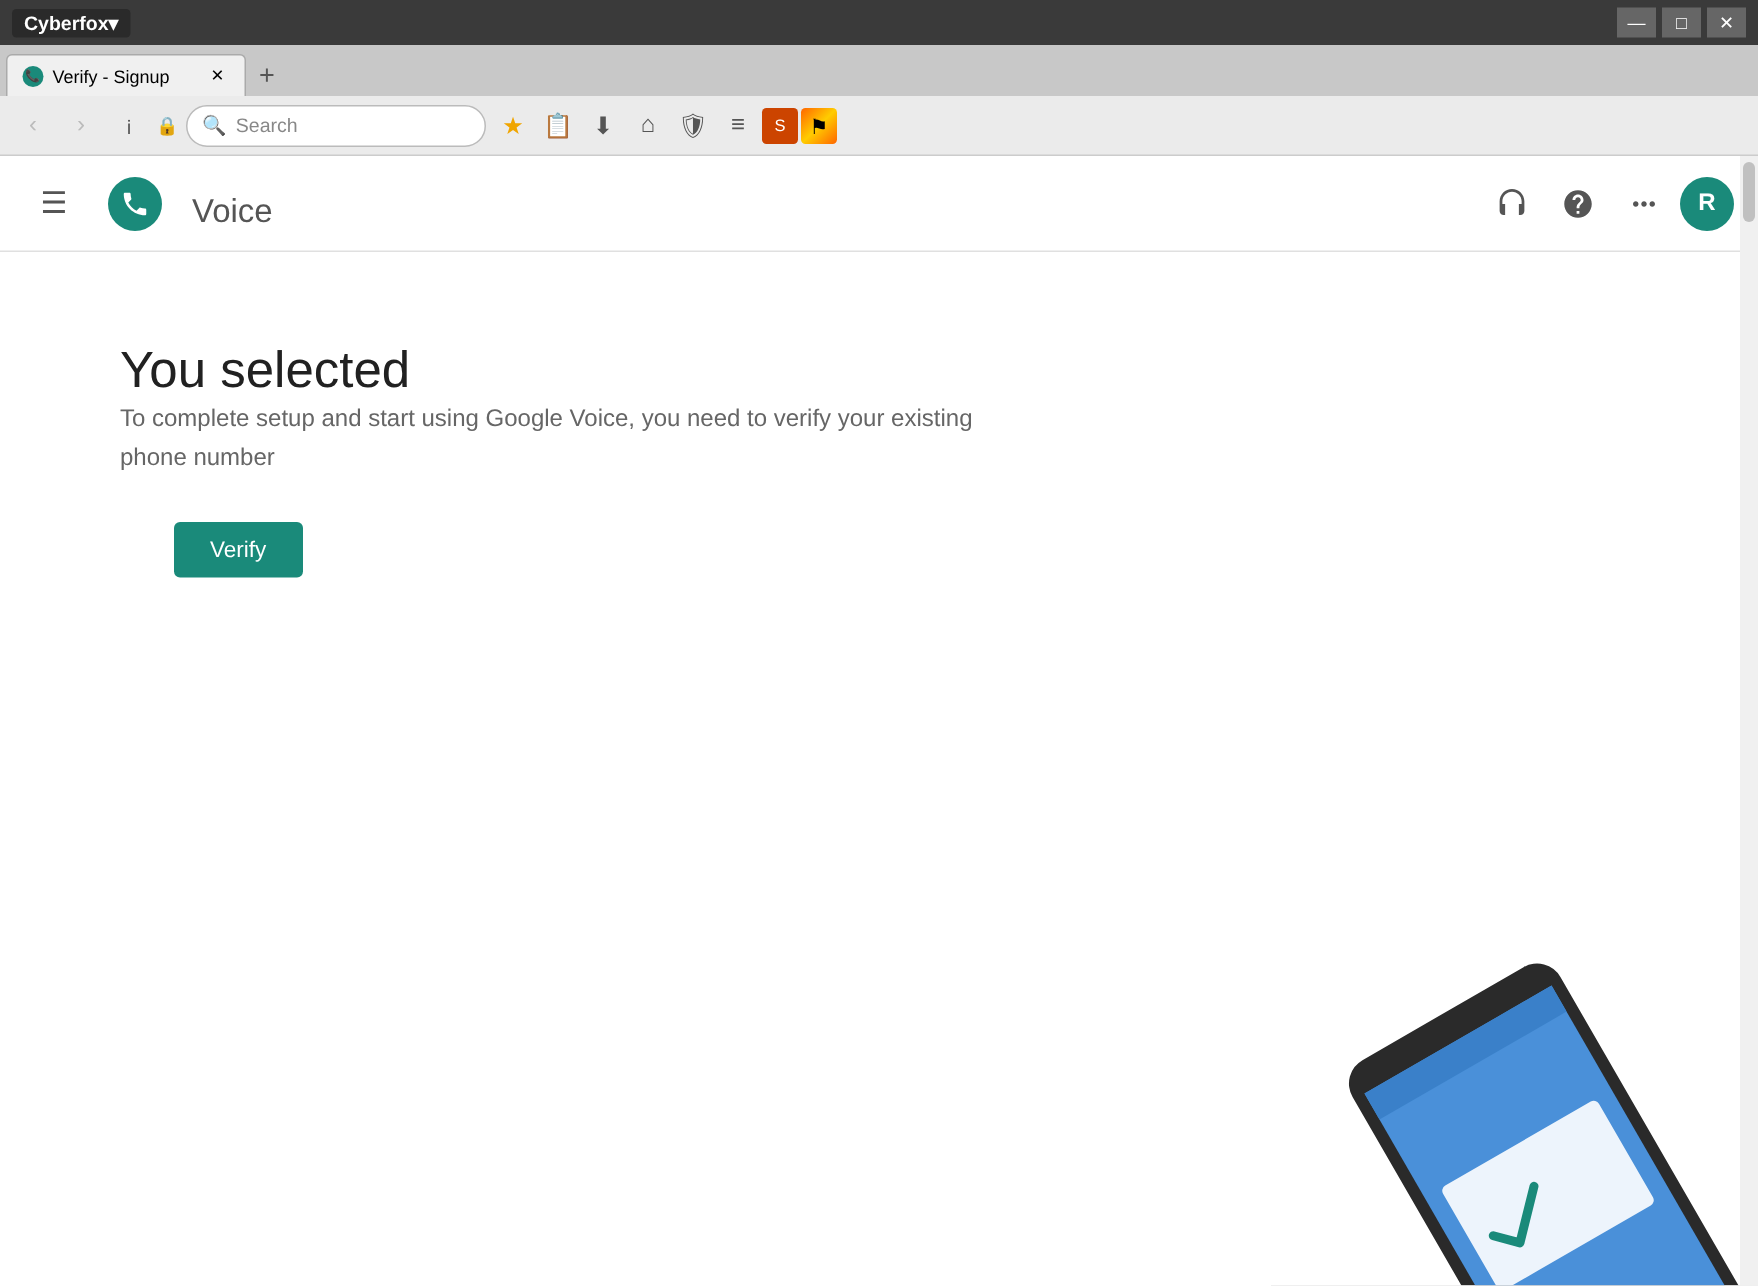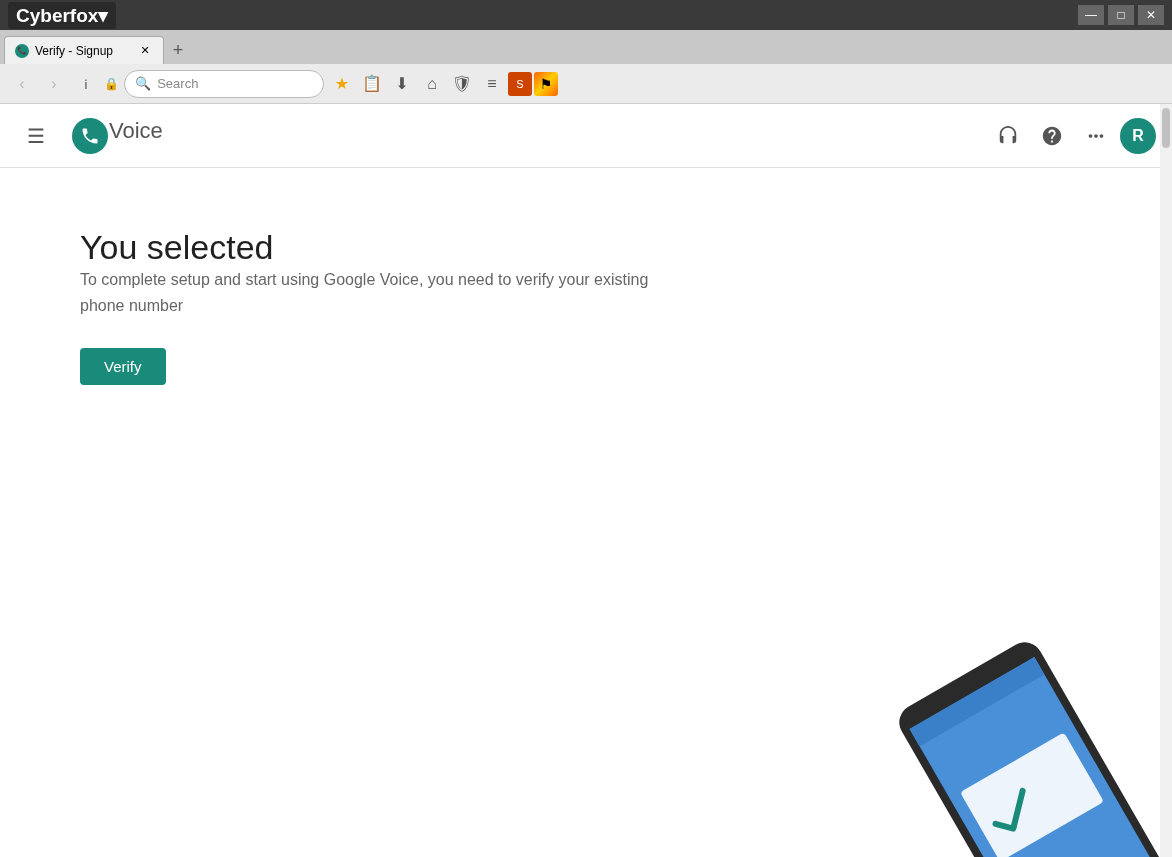--- a/index.html
+++ b/index.html
@@ -8,21 +8,21 @@
     
     .titlebar {
       background: #3a3a3a;
       height: 30px;
       display: flex;
       align-items: center;
       padding: 0 8px;
     }
     .titlebar-brand {
       color: white;
-      font-size: 19px;
+      font-size: 13px;
       font-weight: bold;
       background: #2a2a2a;
       padding: 2px 8px;
       border-radius: 3px;
     }
     .titlebar-spacer { flex: 1; }
     .titlebar-controls { display: flex; gap: 4px; }
     .titlebar-btn {
       width: 26px; height: 20px;
       background: #666;
@@ -189,21 +189,21 @@
     }
     .menu-icon {
       width: 40px; height: 40px;
       display: flex; align-items: center; justify-content: center;
       cursor: pointer;
       border-radius: 50%;
       font-size: 20px;
       color: #555;
     }
     .app-logo {
-      display: flex; align-items: flex-start; gap: 1px;
+      display: flex; align-items: flex-end; gap: 20px;
     }
     .logo-icon {
       width: 36px; height: 36px;
       background: #1a8a7a;
       border-radius: 50%;
       display: flex; align-items: center; justify-content: center;
       color: white;
       font-size: 18px;
     }
     .logo-text {
@@ -252,20 +252,21 @@
     }
     .verify-btn {
       background: #1a8a7a;
       color: white;
       border: none;
       border-radius: 4px;
       padding: 10px 24px;
       font-size: 15px;
       font-weight: 500;
       cursor: pointer;
+      margin-left: 36px;
     }
 
     
     .phone-illustration {
       position: absolute;
       bottom: 0;
       right: 0;
       width: 340px;
       height: 260px;
     }

